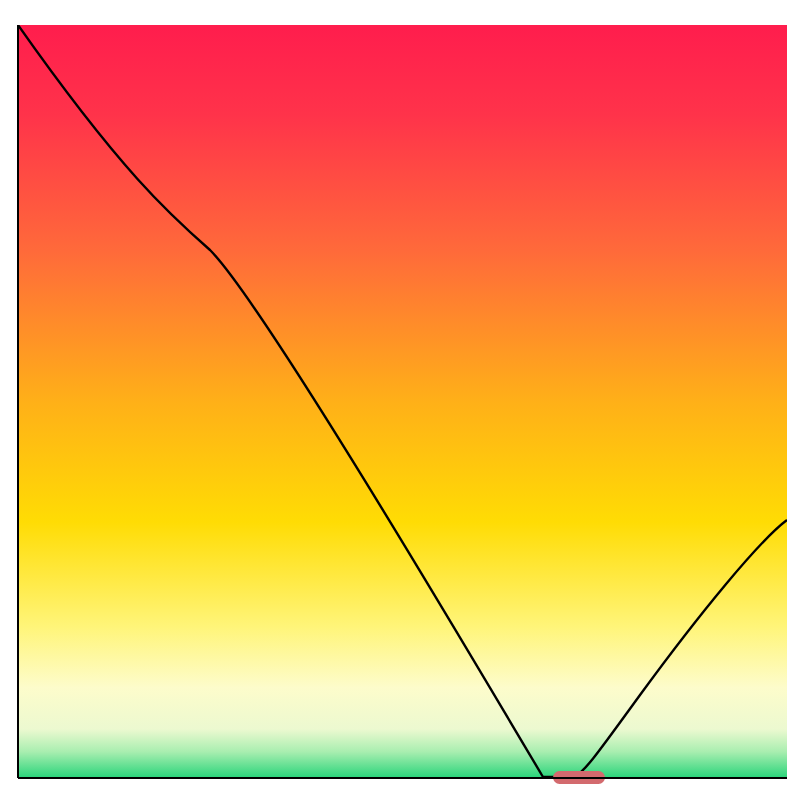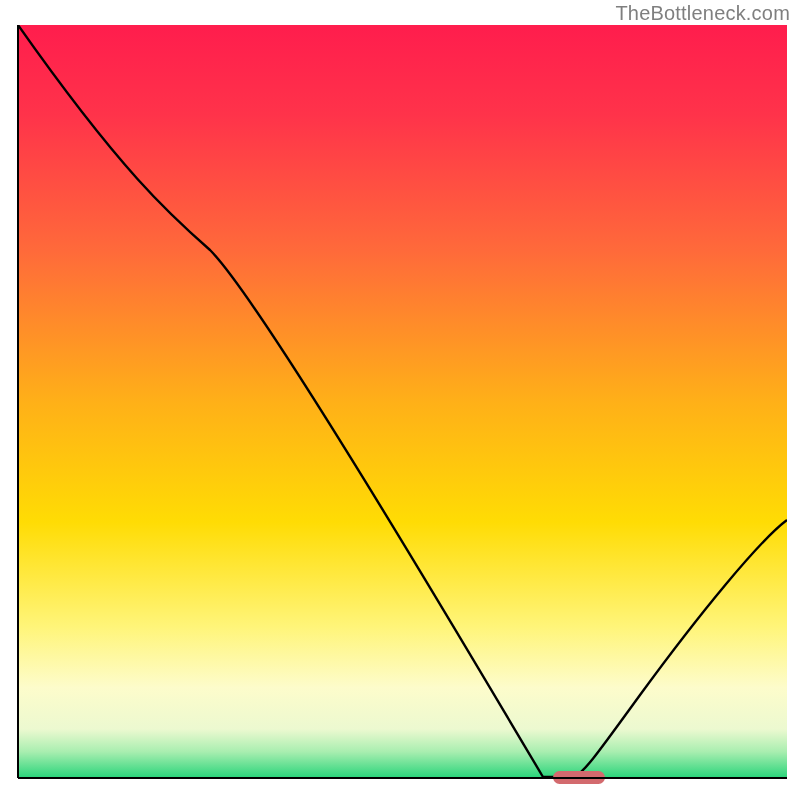--- a/index.html
+++ b/index.html
@@ -26,21 +26,20 @@
     letter-spacing: 0.2px;
   }
   svg {
     display: block;
   }
 </style>
 </head>
 <body>
 
 <div class="wrap">
-  <div class="attribution">TheBottleneck.com</div>
 
   <svg width="800" height="800" viewBox="0 0 800 800">
     <defs>
       <linearGradient id="bg-grad" x1="0" y1="0" x2="0" y2="1">
         <stop offset="0%" stop-color="#ff1d4d"></stop>
         <stop offset="12%" stop-color="#ff334a"></stop>
         <stop offset="30%" stop-color="#ff6a3a"></stop>
         <stop offset="50%" stop-color="#ffb018"></stop>
         <stop offset="66%" stop-color="#ffdc04"></stop>
         <stop offset="80%" stop-color="#fff57a"></stop>

